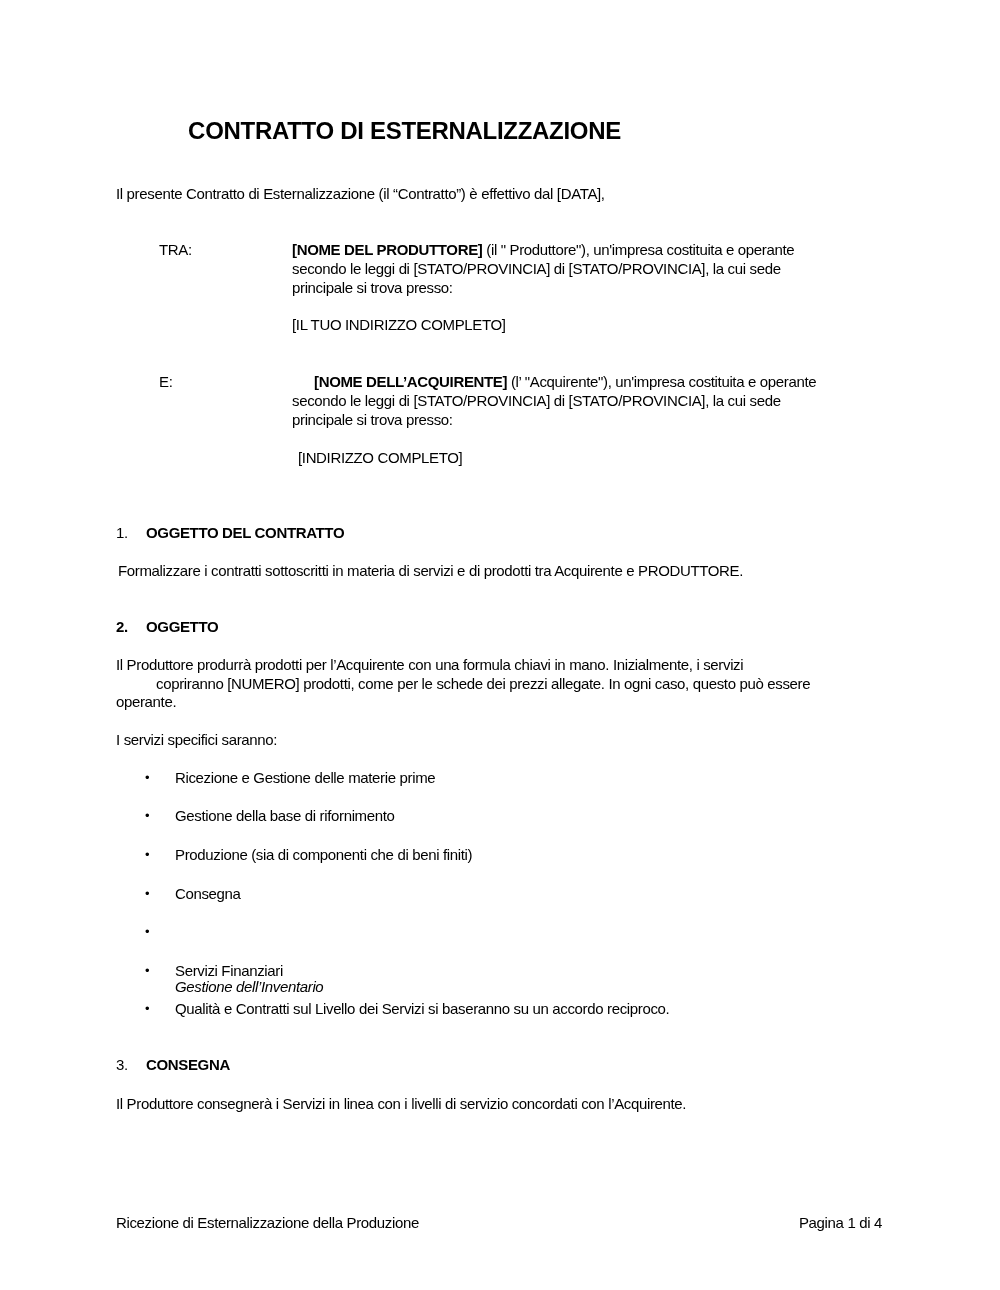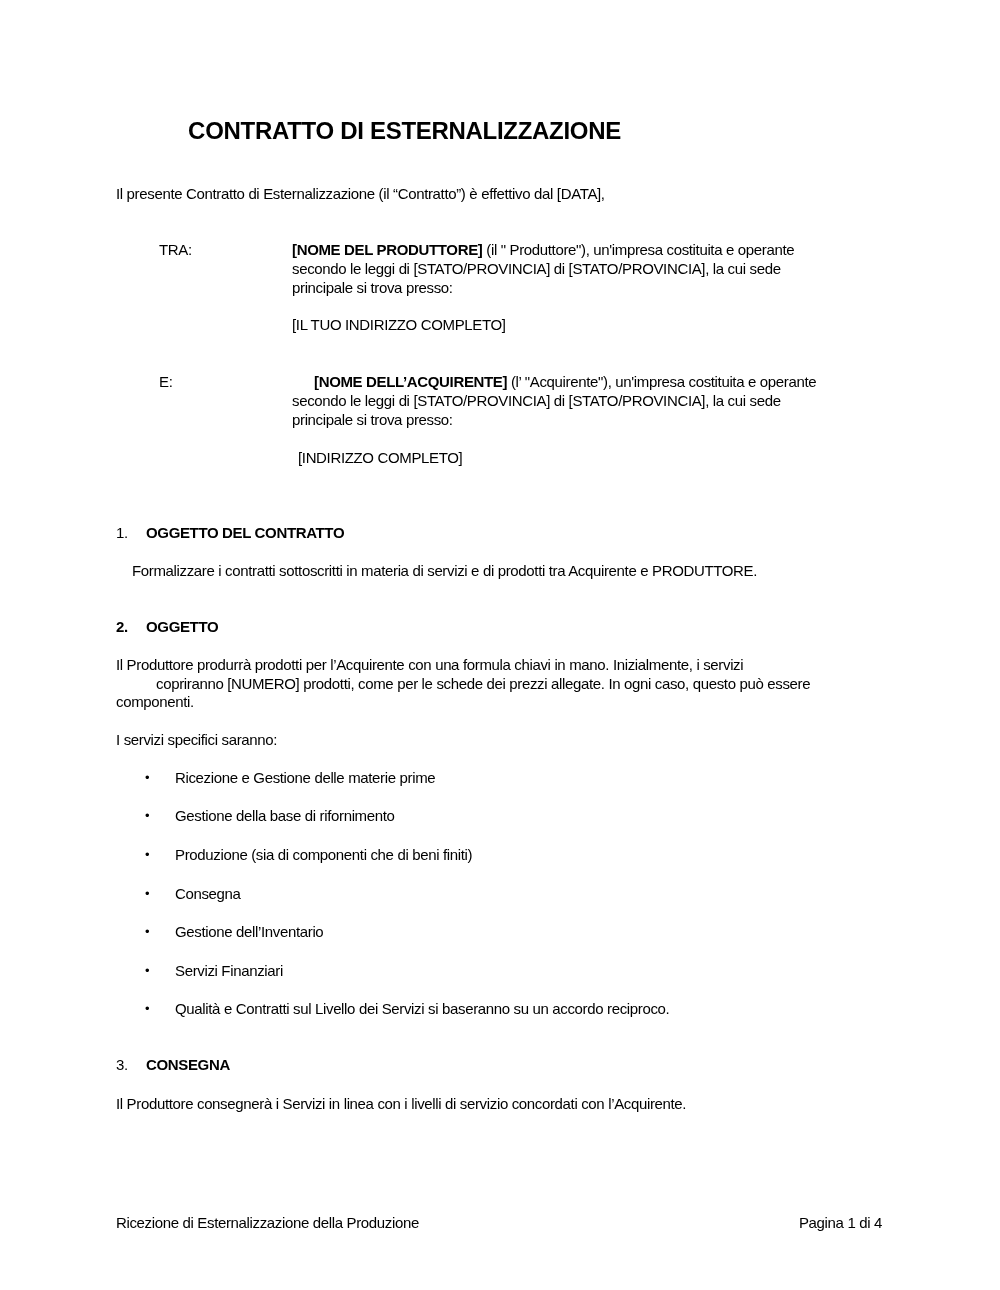--- a/index.html
+++ b/index.html
@@ -42,29 +42,29 @@
       <span class="b">[NOME DELL’ACQUIRENTE]</span><span> (l’ "Acquirente"), un'impresa costituita e operante</span>
     </div>
     <div class="abs txt" style="left:292px; top:391px;">secondo le leggi di [STATO/PROVINCIA] di [STATO/PROVINCIA], la cui sede</div>
     <div class="abs txt" style="left:292px; top:410px;">principale si trova presso:</div>
     <div class="abs txt" style="left:292px; top:448px;margin-left:6px;">[INDIRIZZO COMPLETO]</div>
   </div>
 
   <div>
     <div class="abs txt num" style="top:523px;">1.</div>
     <div class="abs txt heading-text" style="top:523px;">OGGETTO DEL CONTRATTO</div>
-    <div class="abs txt" style="left:132px; top:561px;">Formalizzare i contratti sottoscritti in materia di servizi e di prodotti tra Acquirente e PRODUTTORE.</div>
+    <div class="abs txt" style="left:118px; top:561px;">Formalizzare i contratti sottoscritti in materia di servizi e di prodotti tra Acquirente e PRODUTTORE.</div>
   </div>
 
   <div>
     <div class="abs txt num b" style="top:617px;">2.</div>
     <div class="abs txt heading-text" style="top:617px;">OGGETTO</div>
     <div class="abs txt" style="left:116px; top:655px;">Il Produttore produrrà prodotti per l’Acquirente con una formula chiavi in mano. Inizialmente, i servizi</div>
     <div class="abs txt" style="left:116px; top:674px;margin-left:40px;">copriranno [NUMERO] prodotti, come per le schede dei prezzi allegate. In ogni caso, questo può essere</div>
-    <div class="abs txt" style="left:116px; top:692px;">componenti.</div>
+    <div class="abs txt" style="left:116px; top:692px;">operante.</div>
     <div class="abs txt" style="left:116px; top:730px;">I servizi specifici saranno:</div>
 
     <div>
       <div>
         <span class="abs txt bullet" style="top:768px;">•</span>
         <span class="abs txt bullet-text" style="top:768px;">Ricezione e Gestione delle materie prime</span>
       </div>
       <div>
         <span class="abs txt bullet" style="top:806px;">•</span>
         <span class="abs txt bullet-text" style="top:806px;">Gestione della base di rifornimento</span>
@@ -72,21 +72,21 @@
       <div>
         <span class="abs txt bullet" style="top:845px;">•</span>
         <span class="abs txt bullet-text" style="top:845px;">Produzione (sia di componenti che di beni finiti)</span>
       </div>
       <div>
         <span class="abs txt bullet" style="top:884px;">•</span>
         <span class="abs txt bullet-text" style="top:884px;">Consegna</span>
       </div>
       <div>
         <span class="abs txt bullet" style="top:922px;">•</span>
-        <span class="abs txt bullet-text" style="top:922px;">Gestione dell’Inventario</span>
+        <span class="abs txt bullet-text" style="top:977px;font-style:italic;">Gestione dell’Inventario</span>
       </div>
       <div>
         <span class="abs txt bullet" style="top:961px;">•</span>
         <span class="abs txt bullet-text" style="top:961px;">Servizi Finanziari</span>
       </div>
       <div>
         <span class="abs txt bullet" style="top:999px;">•</span>
         <span class="abs txt bullet-text" style="top:999px;">Qualità e Contratti sul Livello dei Servizi si baseranno su un accordo reciproco.</span>
       </div>
     </div>

